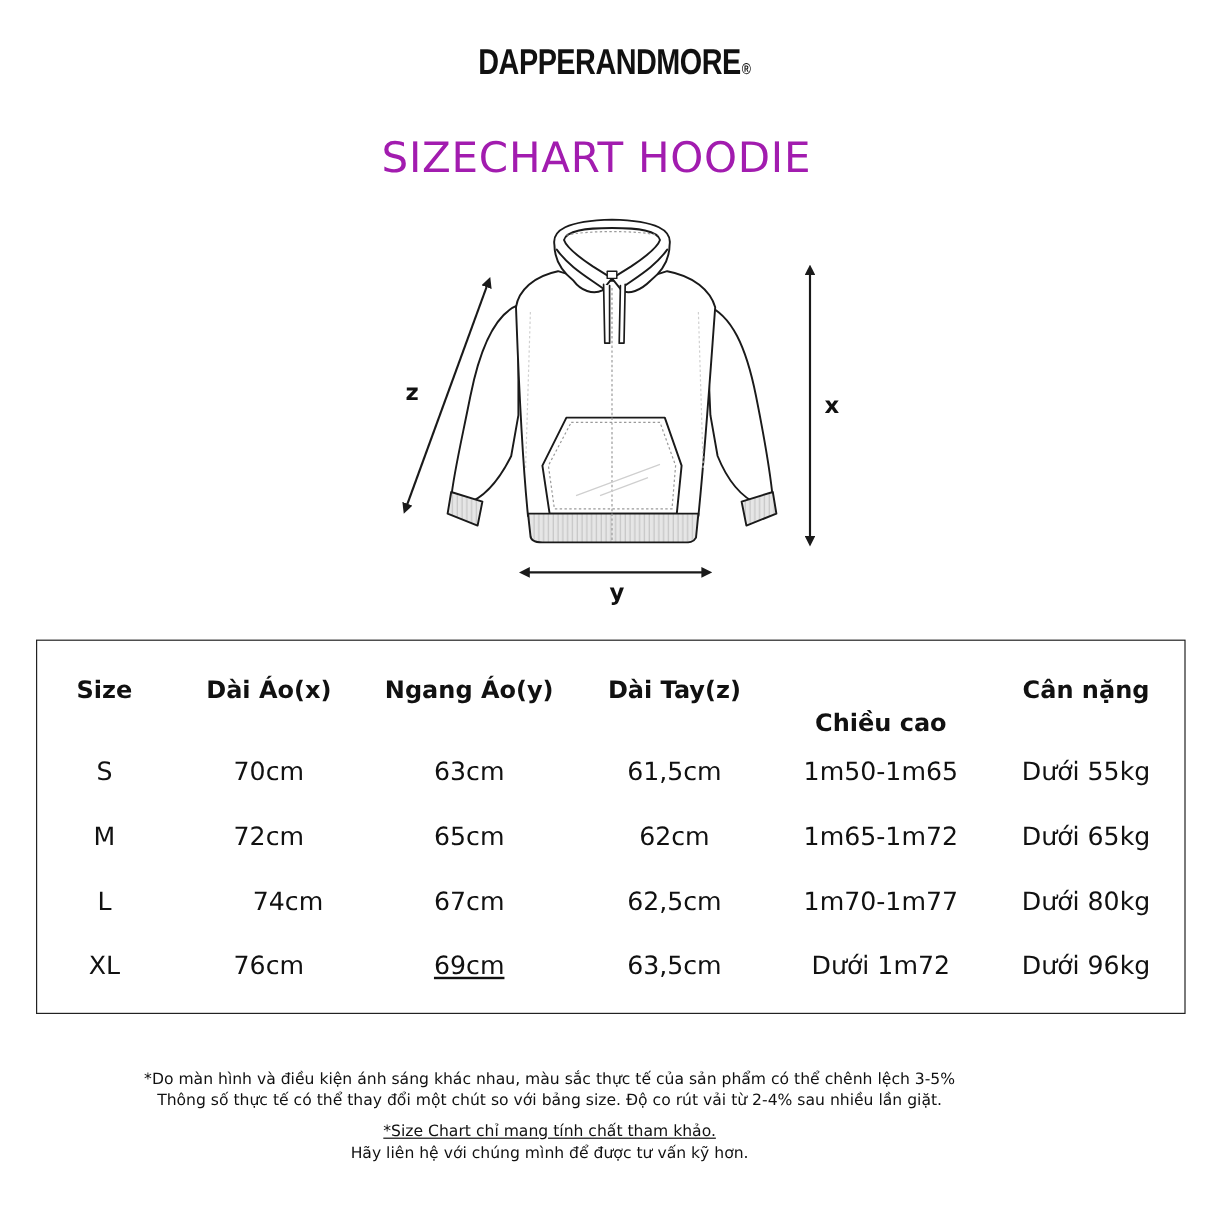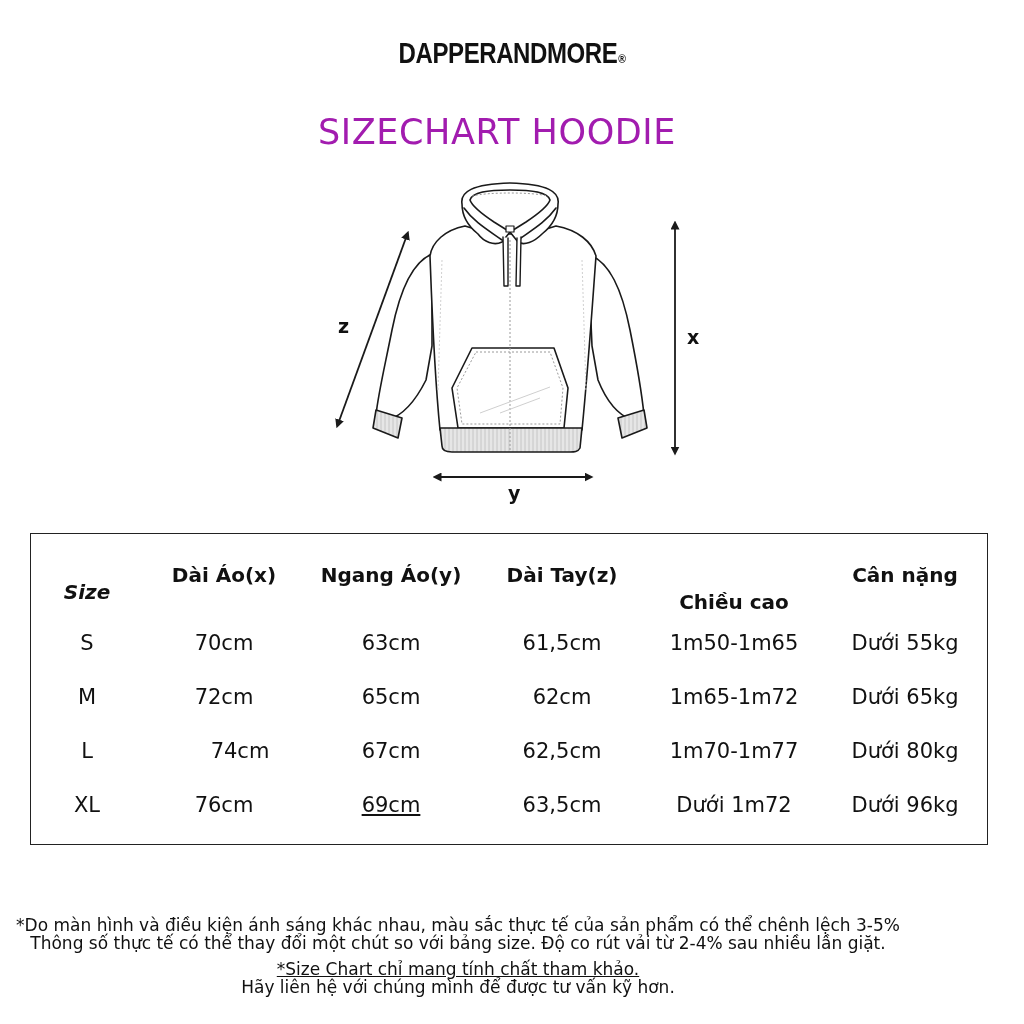--- a/index.html
+++ b/index.html
@@ -74,24 +74,23 @@
     .hdr {
       font-weight: 700;
       font-size: 20px;
     }
     .footnote {
       position: absolute;
       left: 0;
       width: 916px;
       text-align: center;
       font-family: "DejaVu Sans", sans-serif;
-      font-size: 17px;
-      color: #111111;
-      white-space: nowrap;
-      margin-top: 23px;
+      font-size: 13px;
+      color: #111111;
+      white-space: nowrap;
     }
   </style>
 </head>
 <body>
 
 <div class="logo"><span>DAPPERANDMORE</span><span class="reg">®</span></div>
 
 <div class="title">SIZECHART HOODIE</div>
 
 <svg class="diagram" viewBox="0 0 400 340" width="400" height="340" xmlns="http://www.w3.org/2000/svg">
@@ -155,21 +154,21 @@
   <g font-family="DejaVu Sans, sans-serif" font-weight="700" font-size="19" fill="#111111">
     <text x="18" y="163">z</text>
     <text x="367" y="174">x</text>
     <text x="188" y="330">y</text>
   </g>
 </svg>
 
 <div class="size-table-box"></div>
 
 <div>
-  <div class="cell hdr" style="left:87px;top:580px;font-style:italic;">Size</div>
+  <div class="cell hdr" style="left:87px;top:563px;">Size</div>
   <div class="cell hdr" style="left:224px;top:563px;">Dài Áo(x)</div>
   <div class="cell hdr" style="left:391px;top:563px;">Ngang Áo(y)</div>
   <div class="cell hdr" style="left:562px;top:563px;">Dài Tay(z)</div>
   <div class="cell hdr" style="left:734px;top:590px;">Chiều cao</div>
   <div class="cell hdr" style="left:905px;top:563px;">Cân nặng</div>
 </div>
 
 <div>
   <div class="cell" style="left:87px;top:631px;">S</div>
   <div class="cell" style="left:224px;top:631px;">70cm</div>

